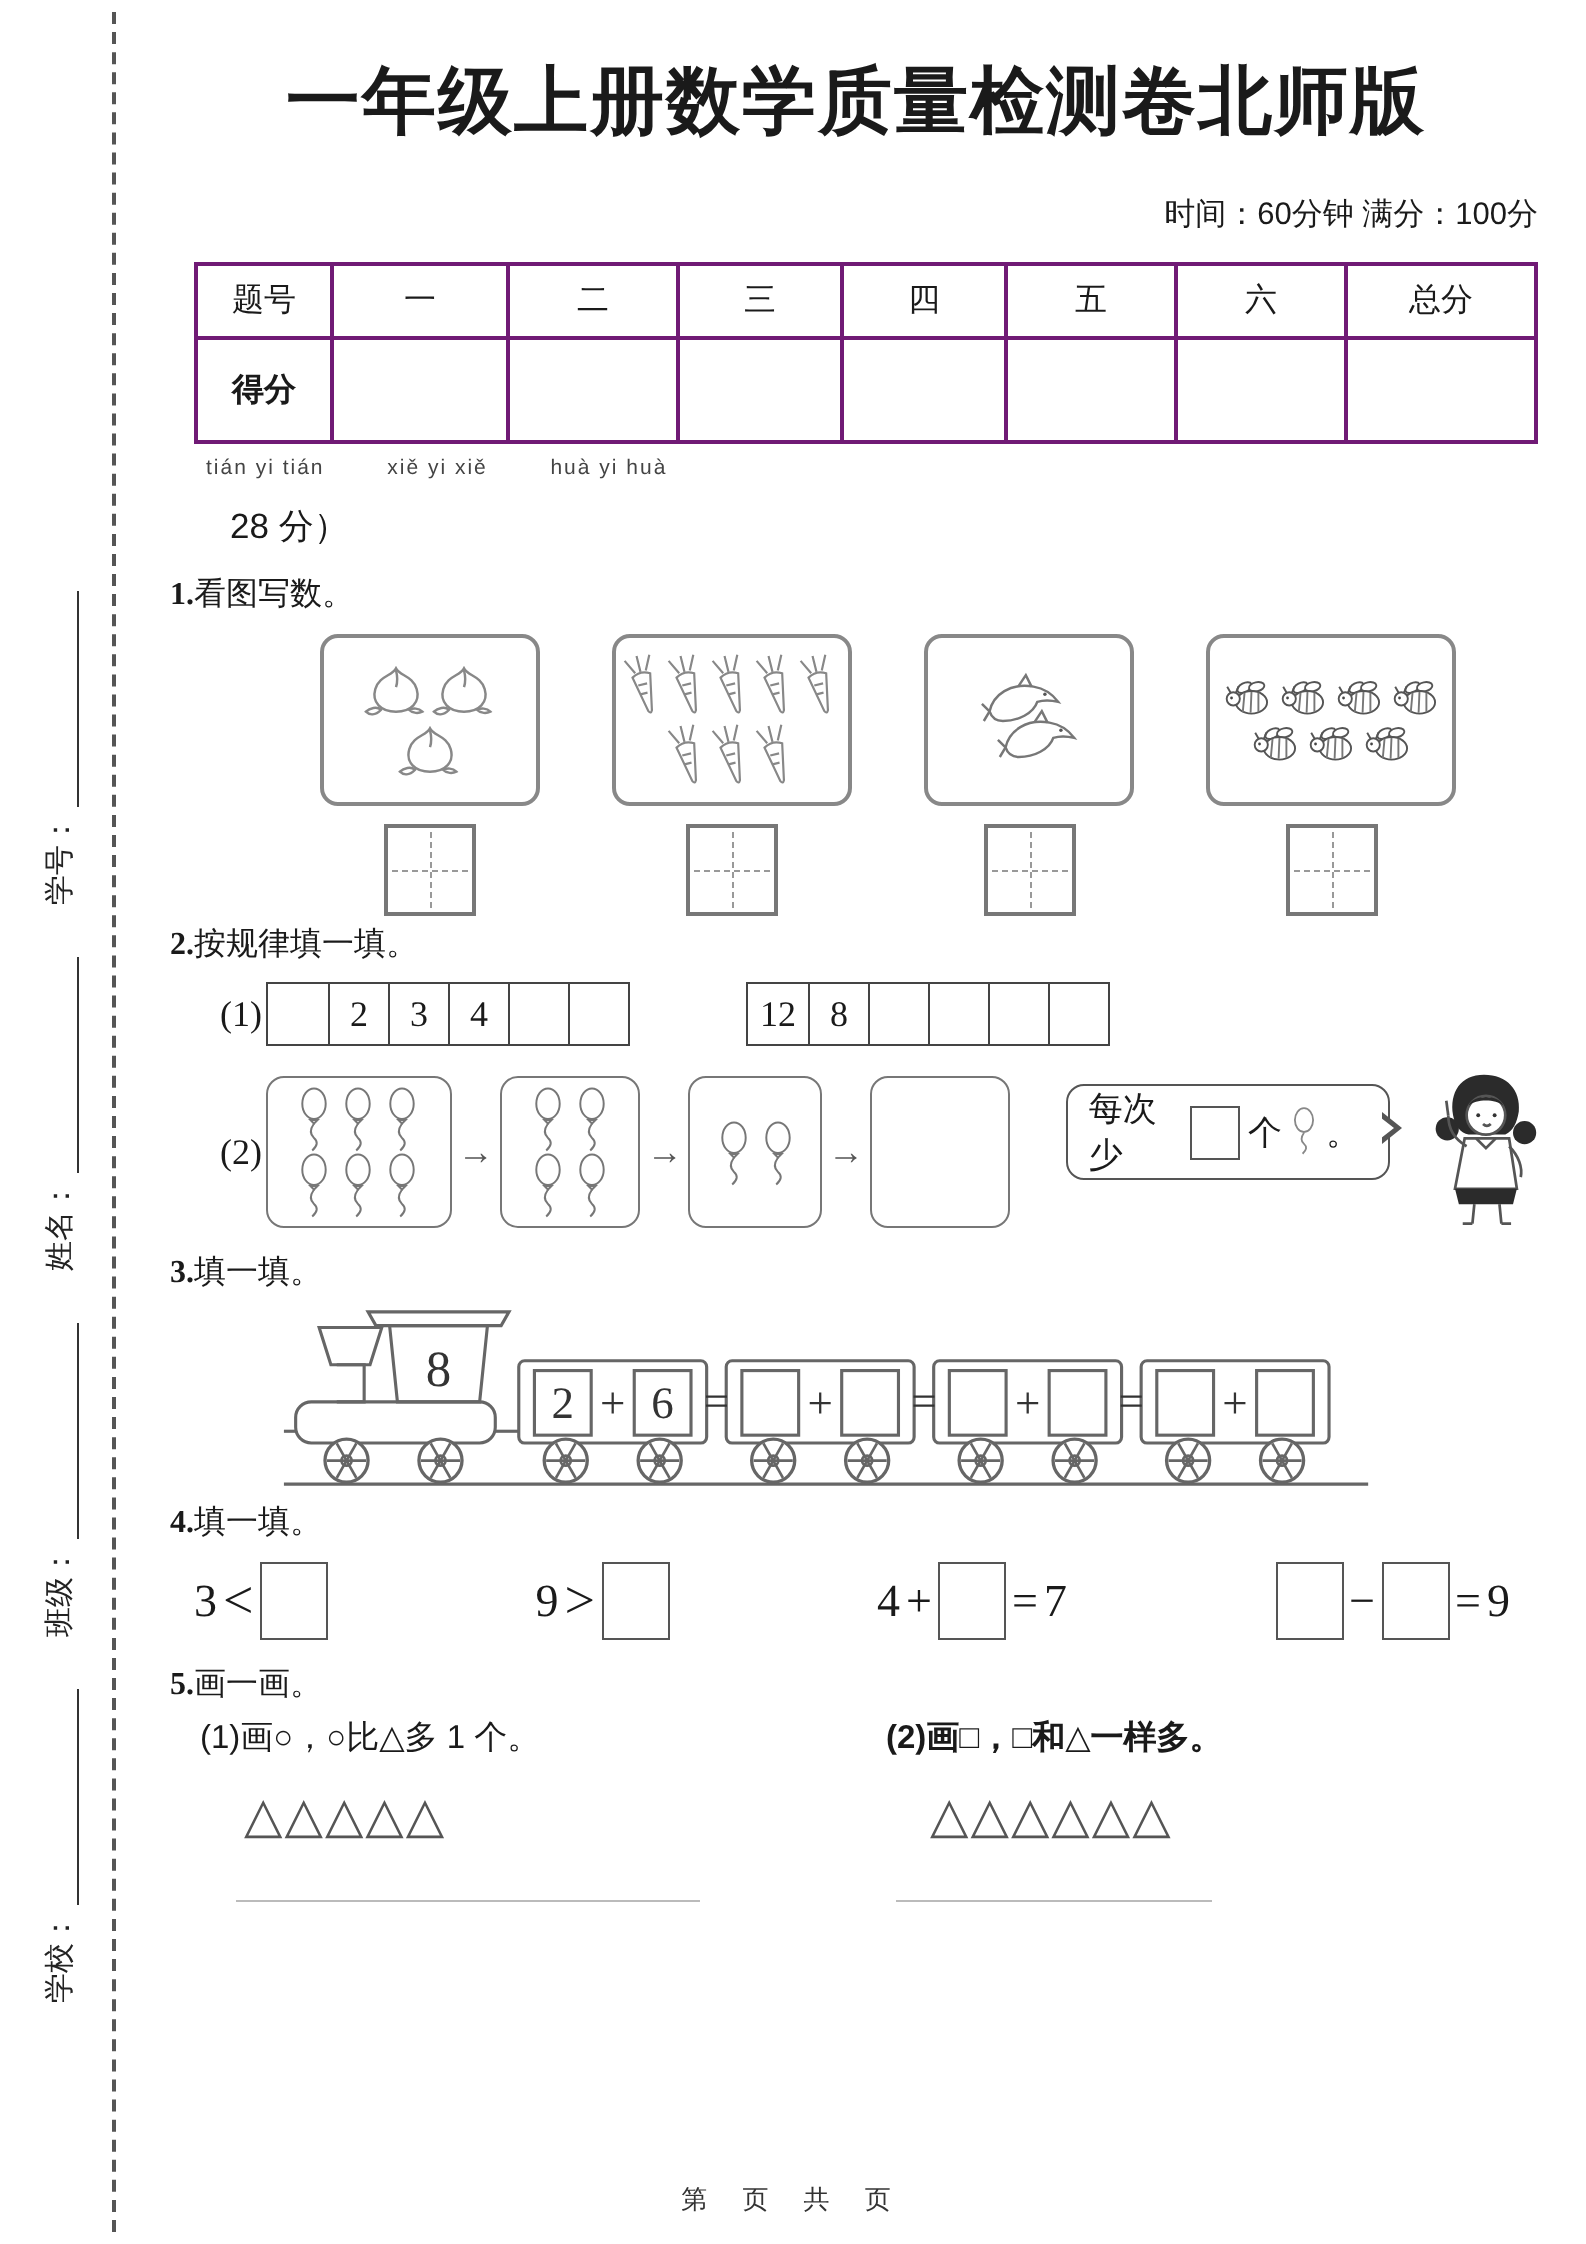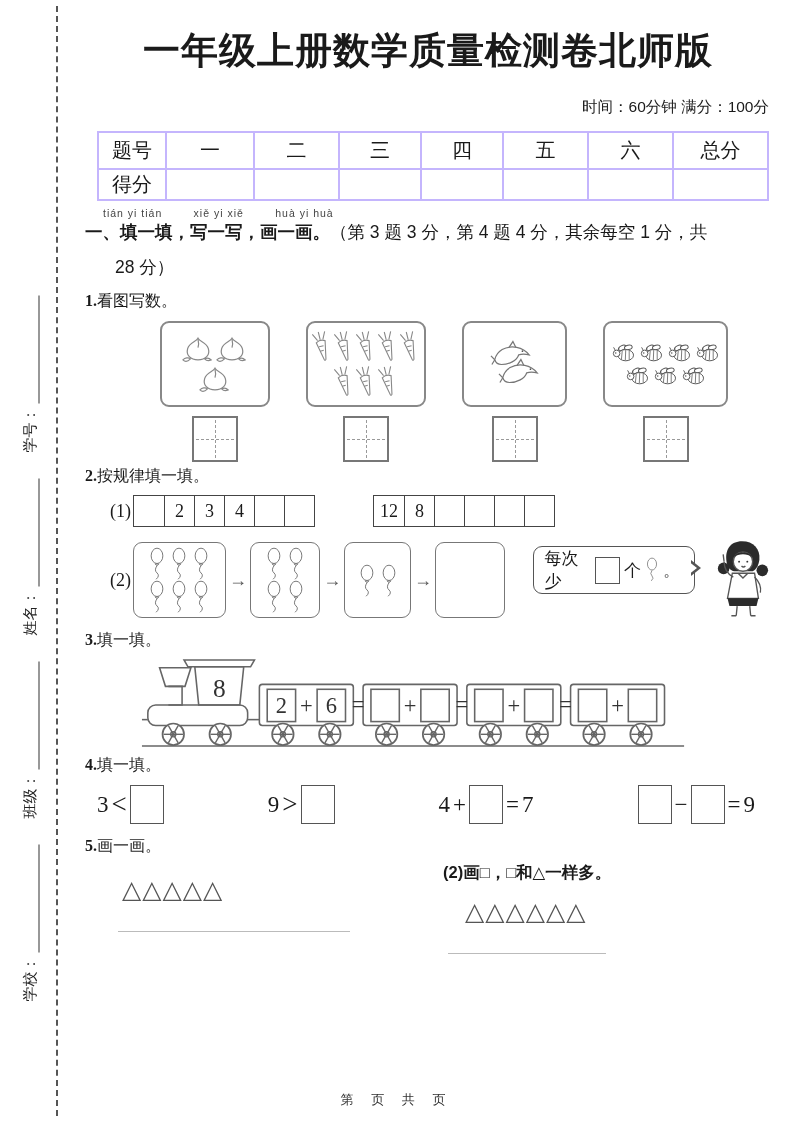--- a/index.html
+++ b/index.html
@@ -16,23 +16,23 @@
   .sfield { display:inline-flex; align-items:flex-end; gap:4px; }
   .sline { display:inline-block; width:108px; border-bottom:1.6px solid #333; height:14px; }
 
   
   .content { position:absolute; left:85px; top:0; width:686px; }
   .title { margin-top:26px; text-align:center; font-size:37px; font-weight:bold; letter-spacing:1px; }
   .subtitle { margin-top:20px; text-align:center; font-size:29px; font-weight:bold; letter-spacing:2px; }
   .info { margin-top:21px; text-align:right; font-size:15.5px; padding-right:2px; }
 
   table.score-table { margin-top:13px; margin-left:12px; border-collapse:collapse; table-layout:fixed; }
-  table.score-table td { border:2px solid #c4b5fd; text-align:center; font-size:20px;margin-top:16px; }
+  table.score-table td { border:2px solid #701a75; text-align:center; font-size:16px;margin-top:16px; }
   table.score-table tr:first-child td { height:37px; }
-  table.score-table tr:last-child td { height:31px; }
+  table.score-table tr:last-child td { height:52px;font-weight:bold; }
 
   .pinyin { margin-top:6px; margin-left:18px; font-size:10.5px; color:#444; white-space:pre; letter-spacing:1px; }
   .sec-line1 { margin-top:1px; font-size:17.5px; }
   .sec-line1 .bold { font-weight:bold; }
   .sec-line2 { margin-top:11px; margin-left:30px; font-size:17.5px; }
 
   .q-label { margin-top:12px; font-size:16px; }
   .q-label .qnum { font-weight:bold; font-family:"Liberation Serif","DejaVu Serif",serif; }
 
   
@@ -152,21 +152,20 @@
         <td></td>
         <td></td>
         <td></td>
         <td></td>
         <td></td>
       </tr>
     </tbody>
       </table>
 
     <div class="pinyin">tián yi tián        xiě yi xiě        huà yi huà</div>
-    <div class="sec-line1"><span class="bold">一、填一填，写一写，画一画。</span><span>（第 3 题 3 分，第 4 题 4 分，其余每空 1 分，共</span></div>
     <div class="sec-line2">28 分）</div>
 
     <div class="q-label"><span class="qnum">1.</span><span>看图写数。</span></div>
     <div class="q1-row">
       <div class="pic-box" style="width:110px">
 
         <span class="icons" style="display:contents"><span class="icon">
               <svg width="32" height="29" viewBox="0 0 34 30">
                 <g stroke="#888" stroke-width="1.3" fill="#fff">
                   <path d="M17 3 C15 7 8 7 6 14 C4 21 9 26 17 26 C25 26 30 21 28 14 C26 7 19 7 17 3 Z"></path>
@@ -648,20 +647,21 @@
           <span>−</span>
           <span class="ansbox"></span>
           <span>=</span>
           <span>9</span>
       </div>
     </div>
 
     <div class="q-label" style="margin-top:12px"><span class="qnum">5.</span><span>画一画。</span></div>
     <div class="q5-row">
       <div class="q5-col1">
+        <div class="q5-sub">(1)画○，○比△多 1 个。</div>
         <div class="triangles">△△△△△</div>
         <div class="ansline ansline1"></div>
       </div>
       <div class="q5-col2">
         <div class="q5-sub">(2)画□，□和△一样多。</div>
         <div class="triangles">△△△△△△</div>
         <div class="ansline ansline2"></div>
       </div>
     </div>
   </div>

